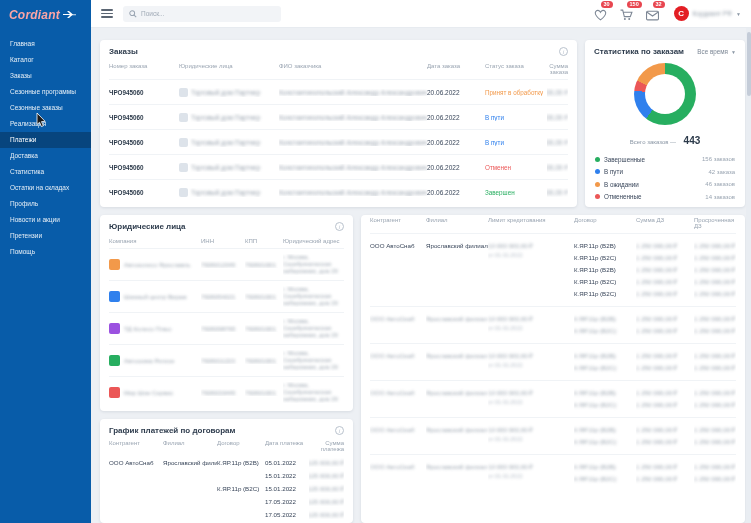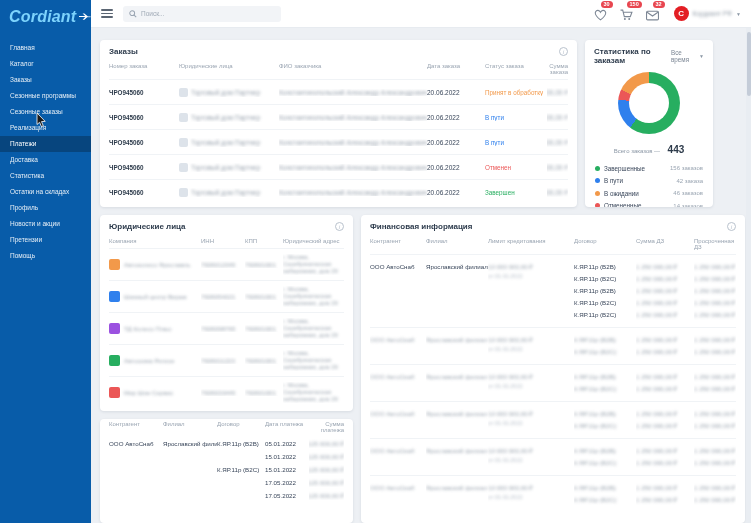--- a/index.html
+++ b/index.html
@@ -6,21 +6,21 @@
   html,body { width: 751px; height: 523px; }
   body {
     position: relative; overflow: hidden;
     background: #edf0f4;
     font-family: "Liberation Sans", sans-serif;
     color: #39465a;
   }
   
   .sidebar { position: absolute; left:0; top:0; width:91px; height:523px; background:#085ca9; z-index:10; }
   .logo { display:flex; align-items:center; gap:3px; padding:8px 0 6px 9px; }
-  .logo-text { color:#7dd3fc; font-weight:bold; font-style:italic; font-size:16px; letter-spacing:.2px; }
+  .logo-text { color:#fca5a5; font-weight:bold; font-style:italic; font-size:12px; letter-spacing:.2px; }
   .nav { margin-top:8px; }
   .nav-item { height:16px; line-height:16px; padding-left:10px; font-size:6.5px; color:rgba(255,255,255,.9);
     white-space:nowrap; overflow:hidden; cursor:pointer; }
   .nav-item.active { background:#07457e; color:#fff; }
   
   .topbar { position:absolute; left:91px; top:0; right:0; height:28px; background:#fff;
     border-bottom:1px solid #e7ebf0; display:flex; align-items:center; z-index:5; }
   .hamburger { width:12px; margin:0 0 0 10px; cursor:pointer; }
   .hamburger span { display:block; height:1.4px; background:#5b6673; margin:2.2px 0; border-radius:1px; }
   .search { margin-left:10px; width:158px; height:16px; background:#f2f4f7; border-radius:3px;
@@ -50,21 +50,21 @@
   .blur { filter: blur(1.6px); opacity:.8; color:#7f8b99; }
   .sub { font-size:5.5px; color:#a3adba; }
   
   #orders-panel { left:100px; top:40px; width:477px; height:167px; }
   .orow { display:flex; align-items:center; height:25px; border-top:1px solid #f0f3f6; font-size:6.5px; cursor:pointer; }
   .onum { font-weight:bold; color:#2c3a4a; font-size:6.3px; }
   .ent-icon { width:9px; height:9px; border-radius:2px; background:#dde3ea; display:inline-block; margin-right:3px; flex-shrink:0; }
   .cell { flex-shrink:0; display:flex; align-items:center; overflow:hidden; white-space:nowrap; }
   .cell.grow { flex:1; justify-content:flex-end; }
   
-  #stats-panel { left:585px; top:40px; width:128px; height:167px; }
+  #stats-panel { left:585px; top:40px; width:160px; height:167px; }
   .period { font-size:6.3px; color:#7b8694; display:flex; align-items:center; gap:3px; cursor:pointer; }
   .donut-wrap { display:flex; justify-content:center; margin-top:2px; }
   .donut { position:relative; width:62px; height:62px; border-radius:50%; }
   .donut-hole { position:absolute; inset:11px; background:#fff; border-radius:50%; }
   .total-line { text-align:center; margin-top:5px; }
   .total-label { font-size:6px; color:#8b97a5; }
   .total-num { font-size:10px; font-weight:bold; color:#2c3a4a; margin-left:3px; }
   .legend { padding:5px 10px 0; }
   .legend-row { display:flex; align-items:center; height:12.5px; }
   .dot { width:5px; height:5px; border-radius:50%; margin-right:4px; flex-shrink:0; }
@@ -412,24 +412,20 @@
           </div>
           <div class="cell grow" style="justify-content: flex-start;">
             <div class="addr blur">г. Москва, Серебряническая набережная, дом 29</div>
           </div>
         </div>
       </div>
   </div>
 </section>
 
 <section class="panel" id="finance-panel">
-  <div class="panel-head">
-    <span class="panel-title">Финансовая информация</span>
-    <span class="info-icon">i</span>
-  </div>
   <div class="tpad">
     <div class="thead">
         <div class="hcell" style="width: 56px;">Контрагент</div>
         <div class="hcell" style="width: 62px;">Филиал</div>
         <div class="hcell" style="width: 86px;">Лимит кредитования</div>
         <div class="hcell" style="width: 62px;">Договор</div>
         <div class="hcell" style="width: 58px;">Сумма ДЗ</div>
         <div class="hcell" style="flex: 1 1 0%;">Просроченная ДЗ</div>
       </div>
     <div>
@@ -584,20 +580,24 @@
           <div class="fcol" style="flex: 1 1 0%;">
             <div class="fline blur">1 250 000,00 ₽</div>
             <div class="fline blur">1 250 000,00 ₽</div>
           </div>
         </div>
       </div>
   </div>
 </section>
 
 <section class="panel" id="payments-panel">
+  <div class="panel-head" style="padding-bottom:3px;">
+    <span class="panel-title">График платежей по договорам</span>
+    <span class="info-icon">i</span>
+  </div>
   <div class="tpad">
     <div class="thead">
         <div class="hcell" style="width: 54px;">Контрагент</div>
         <div class="hcell" style="width: 54px;">Филиал</div>
         <div class="hcell" style="width: 48px;">Договор</div>
         <div class="hcell" style="width: 44px;">Дата платежа</div>
         <div class="hcell" style="flex: 1 1 0%; text-align: right;">Сумма платежа</div>
       </div>
     <div>
         <div class="prow">

